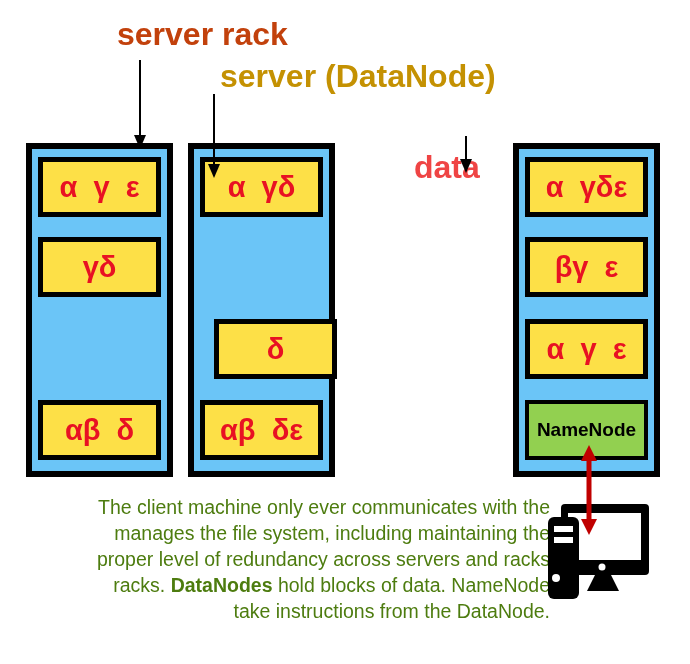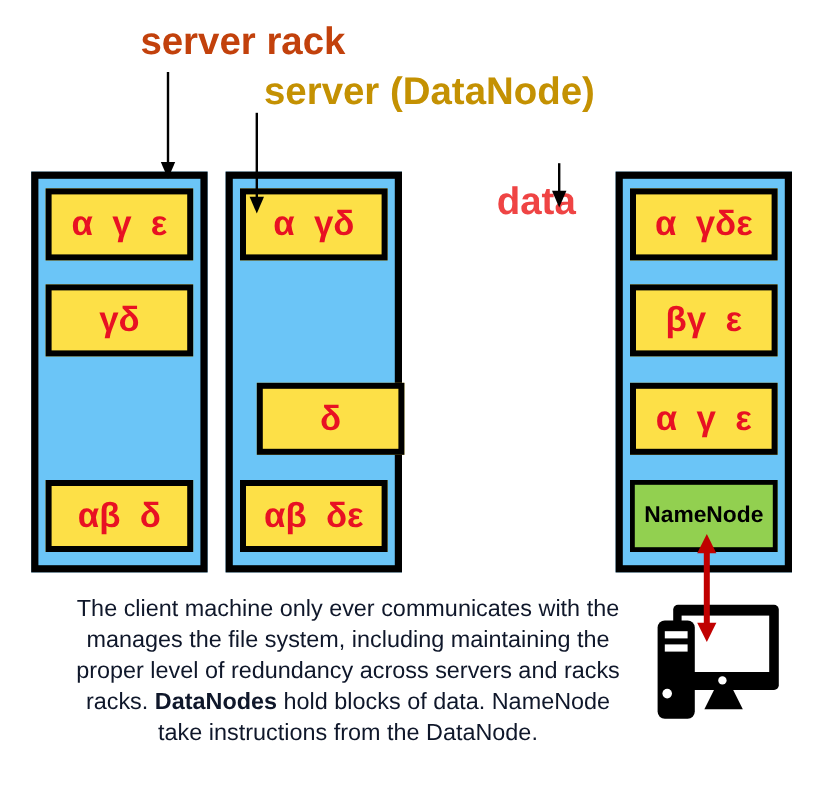--- a/index.html
+++ b/index.html
@@ -17,22 +17,22 @@
   .rack1{left:26px}.rack2{left:188px}.rack3{left:350px}.rack4{left:513px}
   .block{
     position:absolute;left:6px;right:6px;height:50px;border:5px solid #000;background:#fde047;
     color:#E81123;font-weight:bold;font-size:29px;
     display:flex;align-items:center;justify-content:center;white-space:pre;
   }
   .p1{top:8px}.p2{top:88px}.p3{top:170px}.p4{top:251px}
   .shift{transform:translateX(14px);}
   .namenode{background:#92D050;color:#000;font-size:19px;border-width:4px;height:52px;white-space:nowrap;}
   
-  .caption{position:absolute;left:30px;top:494px;width:520px;text-align:center;
-    font-size:19.5px;line-height:26px;color:#0f172a;}
+  .caption{position:absolute;left:30px;top:494px;width:520px;text-align:right;
+    font-size:19.5px;line-height:26px;color:#4d7c0f;}
   .caption b{font-weight:bold;}
   
   .overlay{position:absolute;left:0;top:0;z-index:6;pointer-events:none;}
   .computer{position:absolute;left:538px;top:496px;z-index:4;}
 </style>
 </head>
 <body>
 
 <div class="stage">
 

